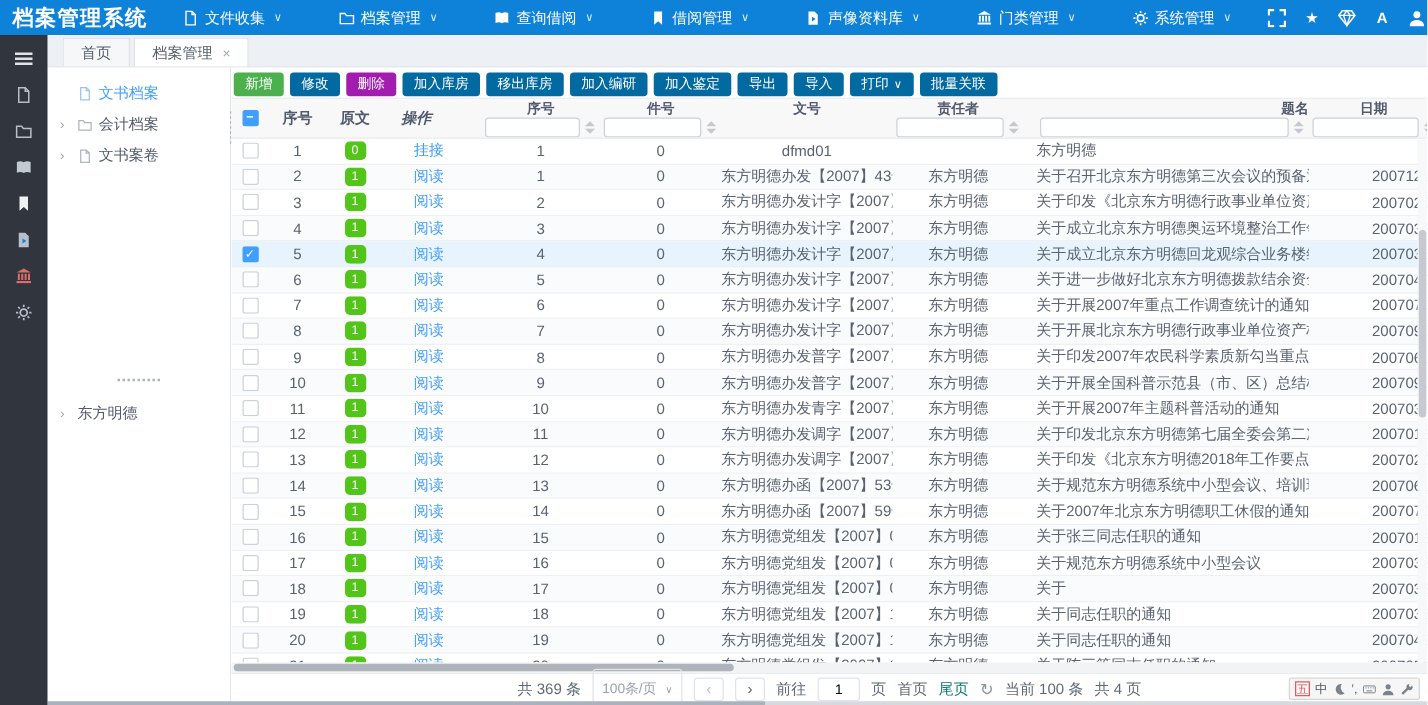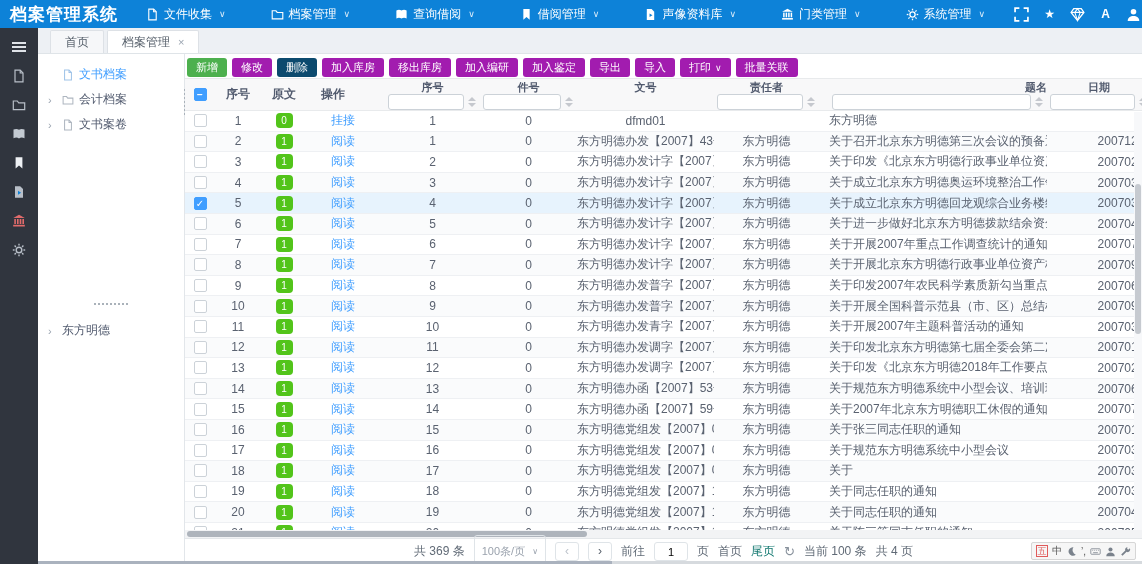--- a/index.html
+++ b/index.html
@@ -39,23 +39,23 @@
   .tree-item.no-caret { padding-left:24px; }
   .split-h { position:absolute; top:246px; left:0; right:0; height:8px; display:flex; align-items:center; justify-content:center; }
   .split-h i { width:34px; border-top:2px dotted #aab2ba; }
   .tree-sec { position:absolute; top:256px; left:0; right:0; }
   .split-v { position:absolute; top:34px; right:-2px; height:28px; display:flex; align-items:center; }
   .split-v i { height:26px; border-left:2px dotted #aab2ba; }
 
   
   .main { position:absolute; top:54px; left:185px; right:0; bottom:0; display:flex; flex-direction:column; overflow:hidden; background:#fff; }
   .toolbar { height:24px; display:flex; gap:5px; padding:2px 0 0 2px; align-items:center; }
-  .btn { height:19px; line-height:18px; padding:0 9px; border-radius:3px; font-size:11px; color:#fff; background:#a21caf; border:none; cursor:pointer; white-space:nowrap; }
+  .btn { height:19px; line-height:18px; padding:0 9px; border-radius:3px; font-size:11px; color:#fff; background:#0369a1; border:none; cursor:pointer; white-space:nowrap; }
   .btn.green { background:#4db04e; }
-  .btn.red { background:#0c4a6e; }
+  .btn.red { background:#a21caf; }
   .btn .bcaret { font-size:9px; margin-left:4px; }
 
   .grid { flex:1; display:flex; flex-direction:column; overflow:hidden; position:relative; }
   .grid-header { height:33px; background:#f8f8f9; border-top:1px solid #e8eaec; border-bottom:1px solid #e8eaec; display:flex; overflow:hidden; flex:none; }
   .gh-cell { display:flex; align-items:center; font-weight:bold; color:#515a6e; font-size:12px; flex:none; }
   .gh-center { justify-content:center; }
   .gh-filter { display:flex; flex-direction:column; justify-content:flex-start; padding-top:2px; flex:none; }
   .gh-label { font-size:11px; text-align:center; color:#515a6e; font-weight:bold; line-height:13px; }
   .gh-label.left { text-align:right; padding-left:10px; }
   .gh-input-row { display:flex; align-items:center; padding:0 3px; }
@@ -68,21 +68,21 @@
   .grid-body { flex:1; overflow:hidden; }
   .row { display:flex; height:20.6px; border-bottom:1px solid #eef0f3; align-items:center; background:#fff; }
   .row:nth-child(even) { background:#fafbfc; }
   .row.selected { background:#e7f3fd; }
   .cell { overflow:hidden; white-space:nowrap; font-size:12px; color:#5a6270; flex:none; }
 
   .c-cb   { width:30px;  display:flex; justify-content:center; }
   .c-no   { width:46px;  text-align:center; }
   .c-orig { width:46px;  display:flex; justify-content:center; }
   .c-op   { width:78px;  padding-left:24px; }
-  .c-op-h { width:78px;  padding-left:14px; }
+  .c-op-h { width:78px;  padding-left:14px;font-style:italic; }
   .c-seq  { width:95px;  text-align:center; }
   .c-item { width:97px;  text-align:center; }
   .c-docno{ width:137px; text-align:center; }
   .c-resp { width:105px; text-align:center; }
   .c-title{ width:228px; padding-left:10px; }
   .c-date { width:110px; text-align:right; padding-right:6px; }
 
   .badge { min-width:17px; height:15px; line-height:15px; border-radius:4px; background:#52c41a; color:#fff; font-size:10px; padding:0 4px; text-align:center; cursor:pointer; }
   .link { color:#409eff; cursor:pointer; text-decoration:none;font-family:Liberation Serif, serif; }
   .cb { width:13px; height:13px; border:1px solid #ccd2d8; border-radius:2px; background:#fff; display:inline-block; font-size:10px; line-height:11px; text-align:center; color:#fff; cursor:pointer; }

